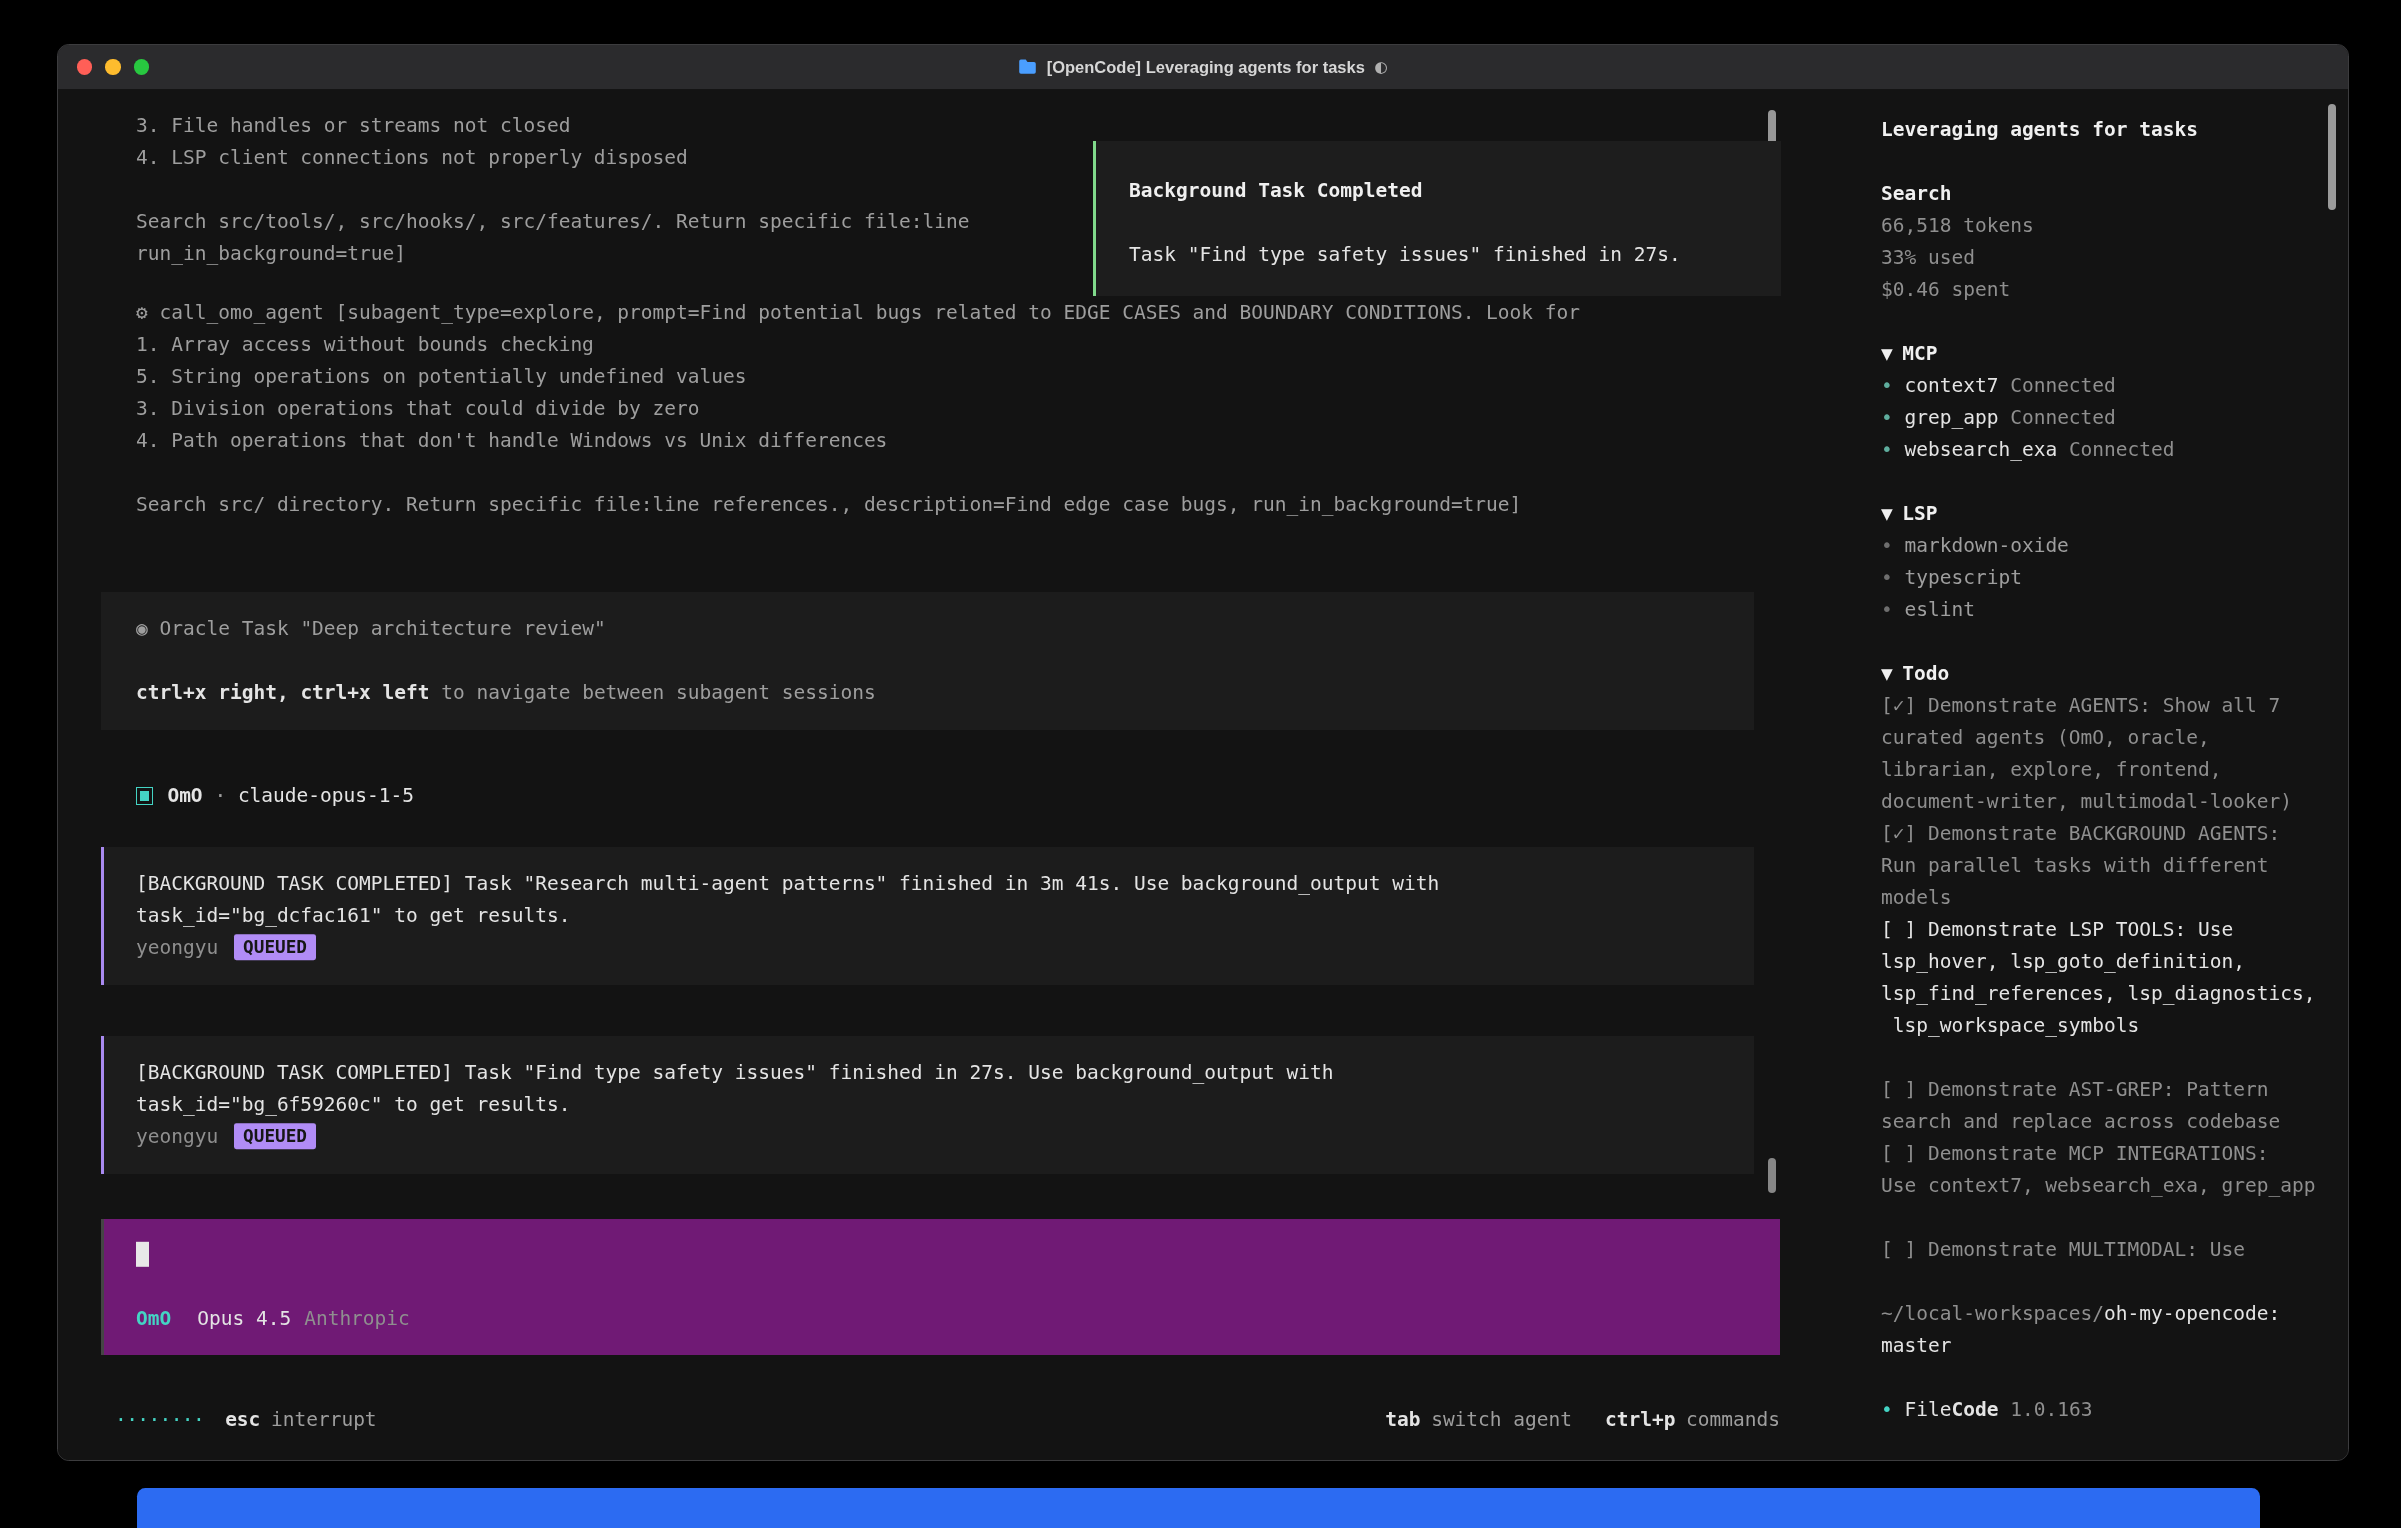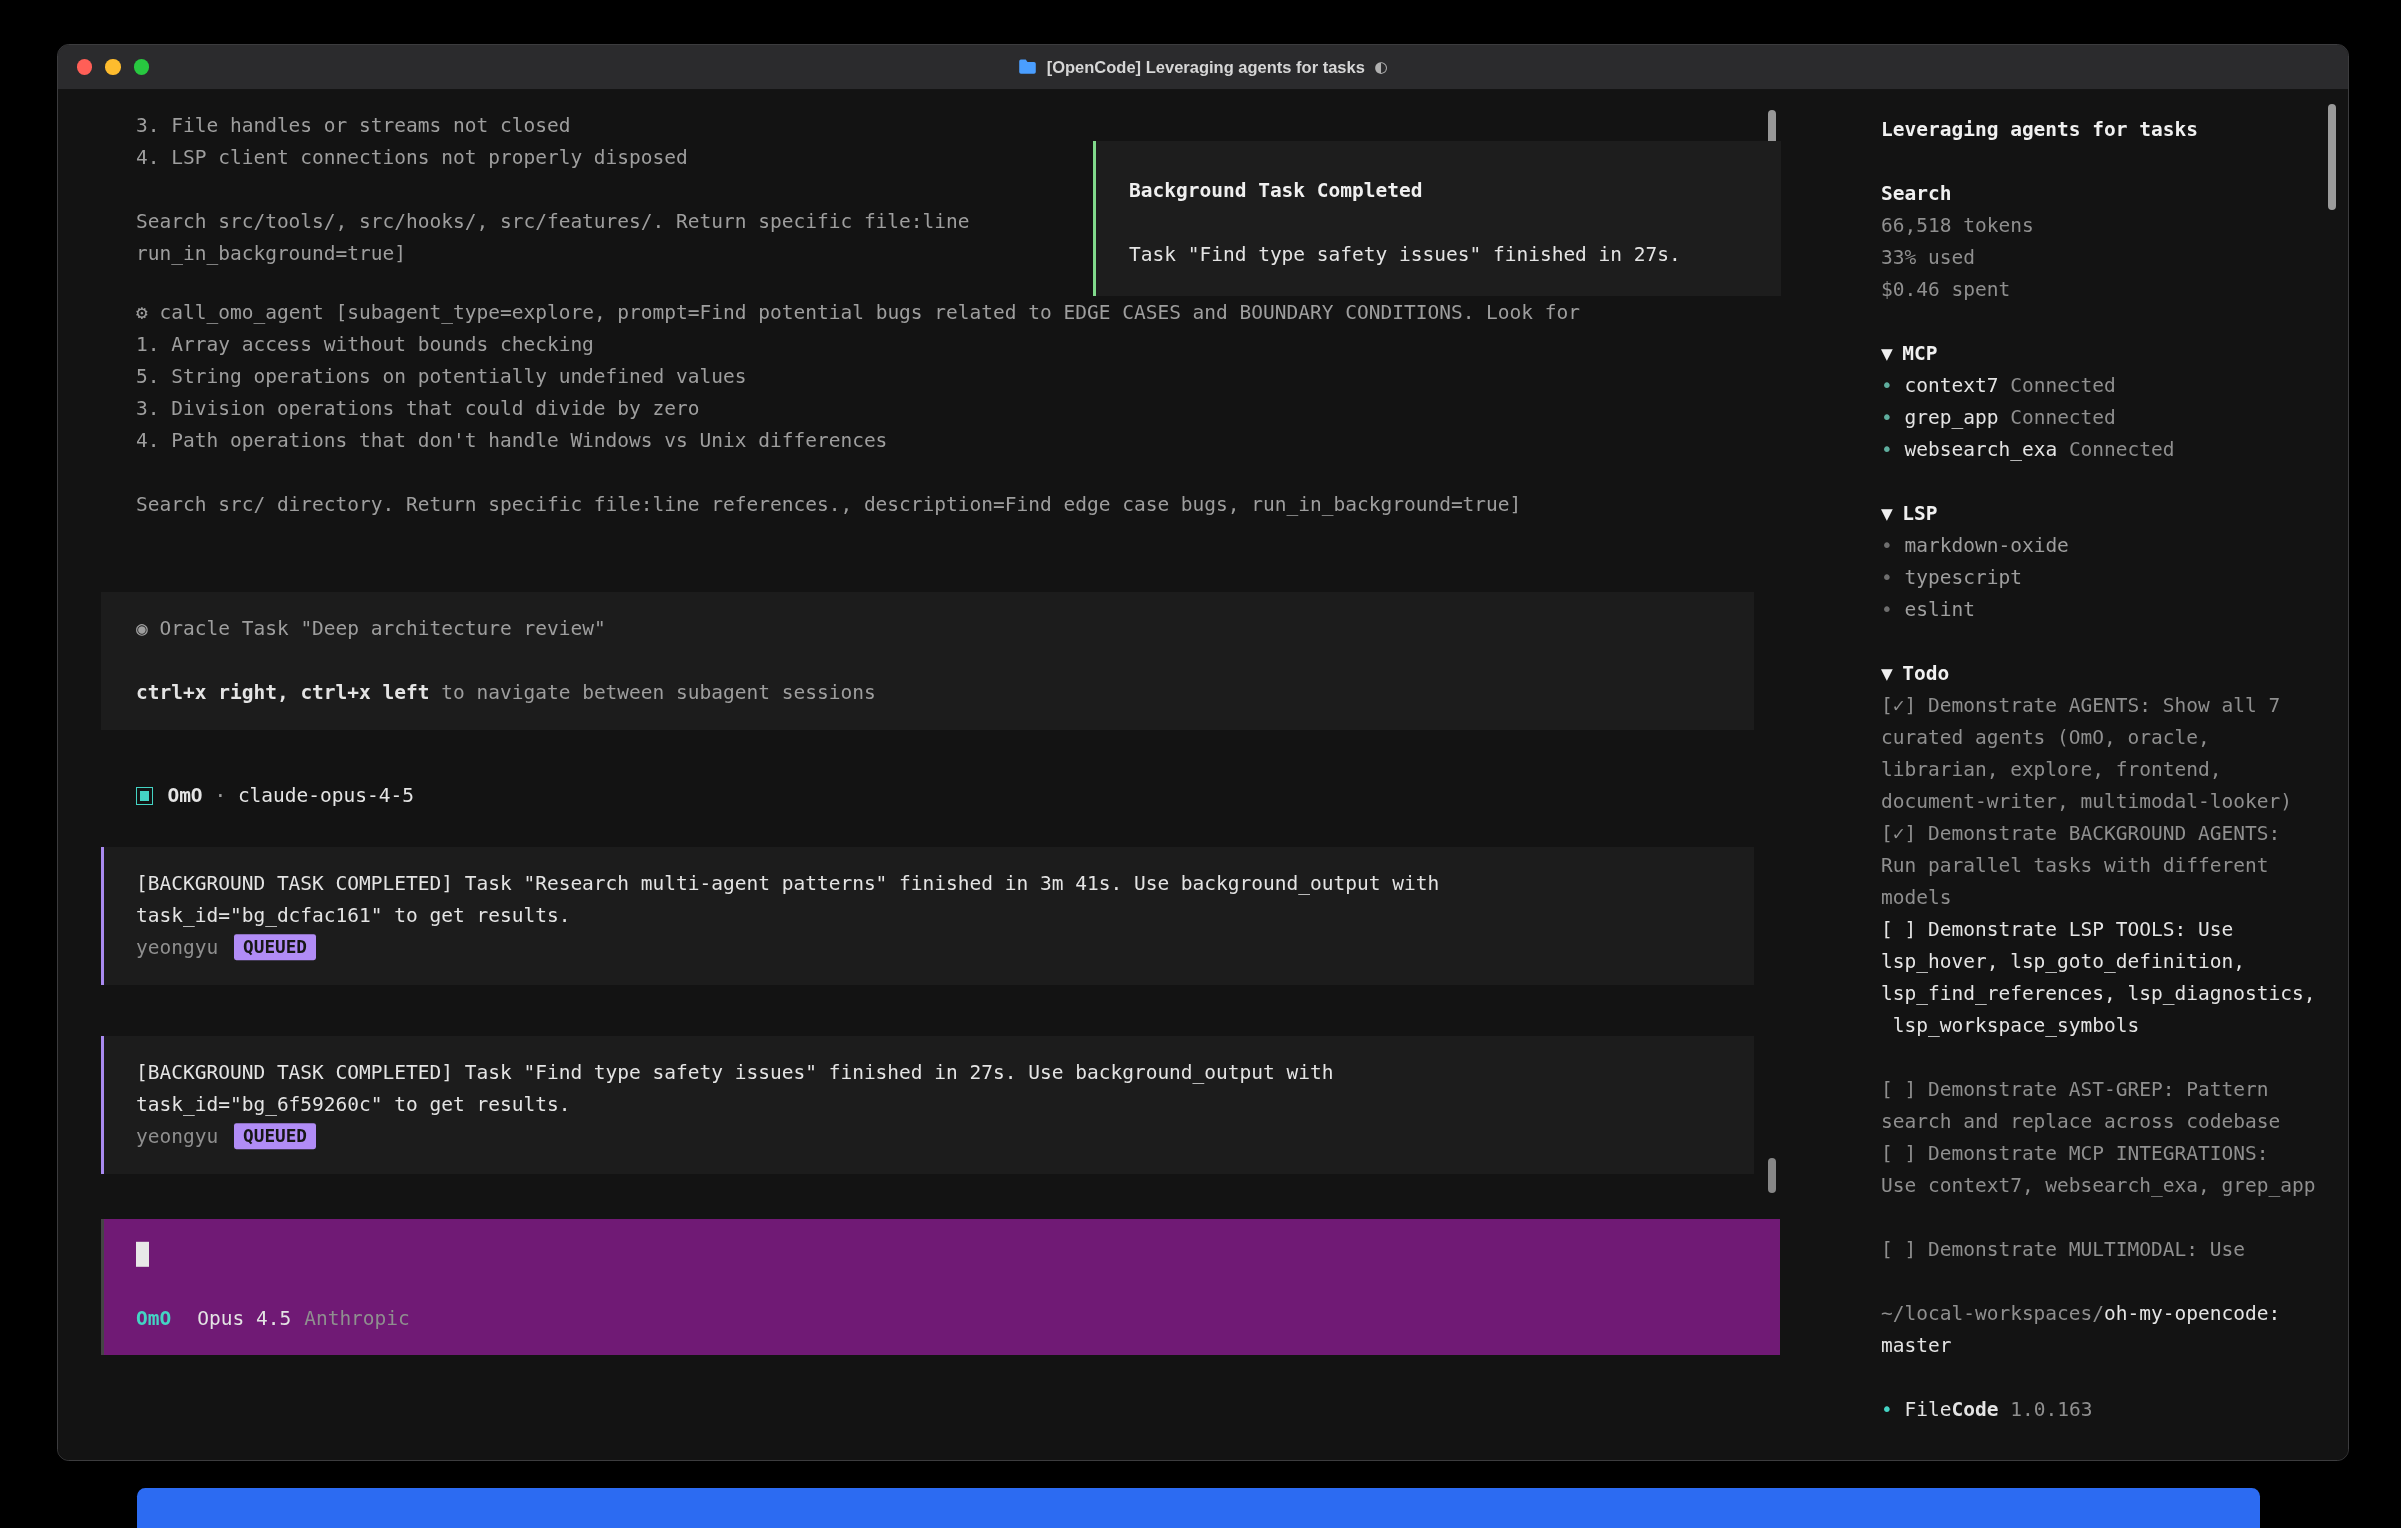--- a/index.html
+++ b/index.html
@@ -122,21 +122,21 @@
         </div>
 
         <div class="oracle panel">
           <div class="line"><span>◉</span><span> </span><span>Oracle Task "Deep architecture review"</span></div>
           <div class="line blank"></div>
           <div class="line"><span class="w b">ctrl+x right</span><span class="w b">, </span><span class="w b">ctrl+x left</span><span> to navigate between subagent sessions</span></div>
         </div>
 
         <div class="agent-row">
           <span class="cb"></span>
-          <span class="line"><span class="w b">OmO</span><span> </span><span>·</span><span> </span><span class="w">claude-opus-4-5</span></span>
+          <span class="line"><span class="w b">OmO</span><span> </span><span>·</span><span> </span><span class="w">claude-opus-1-5</span></span>
         </div>
 
         <div class="msg msg1">
           <div class="line w">[BACKGROUND TASK COMPLETED] Task "Research multi-agent patterns" finished in 3m 41s. Use background_output with</div>
           <div class="line w">task_id="bg_dcfac161" to get results.</div>
           <div class="line"><span class="dim">yeongyu</span><span class="badge">QUEUED</span></div>
         </div>
 
         <div class="msg msg2">
           <div class="line w">[BACKGROUND TASK COMPLETED] Task "Find type safety issues" finished in 27s. Use background_output with</div>
@@ -151,20 +151,24 @@
         <div class="line blank"></div>
         <div class="line w">Task "Find type safety issues" finished in 27s.</div>
       </div>
 
       <div class="inputbox">
         <div class="line"><span class="cursor"></span></div>
         <div class="line blank"></div>
         <div class="line model-row"><span class="teal b gap1">OmO</span><span class="w gap2">Opus 4.5</span><span class="dim">Anthropic</span></div>
       </div>
 
+      <div class="statusbar">
+        <div class="line"><span class="teal spin">········</span><span class="w b k">esc</span><span>interrupt</span></div>
+        <div class="line"><span class="w b k">tab</span><span>switch agent</span><span class="w b k grp2">ctrl+p</span><span>commands</span></div>
+      </div>
 
       <div class="sb-thumb sb-t1"></div>
       <div class="sb-thumb sb-t2"></div>
 
     </div>
 
     <div class="sidebar">
       <div class="side-content">
 
         <div class="line wh b">Leveraging agents for tasks</div>

